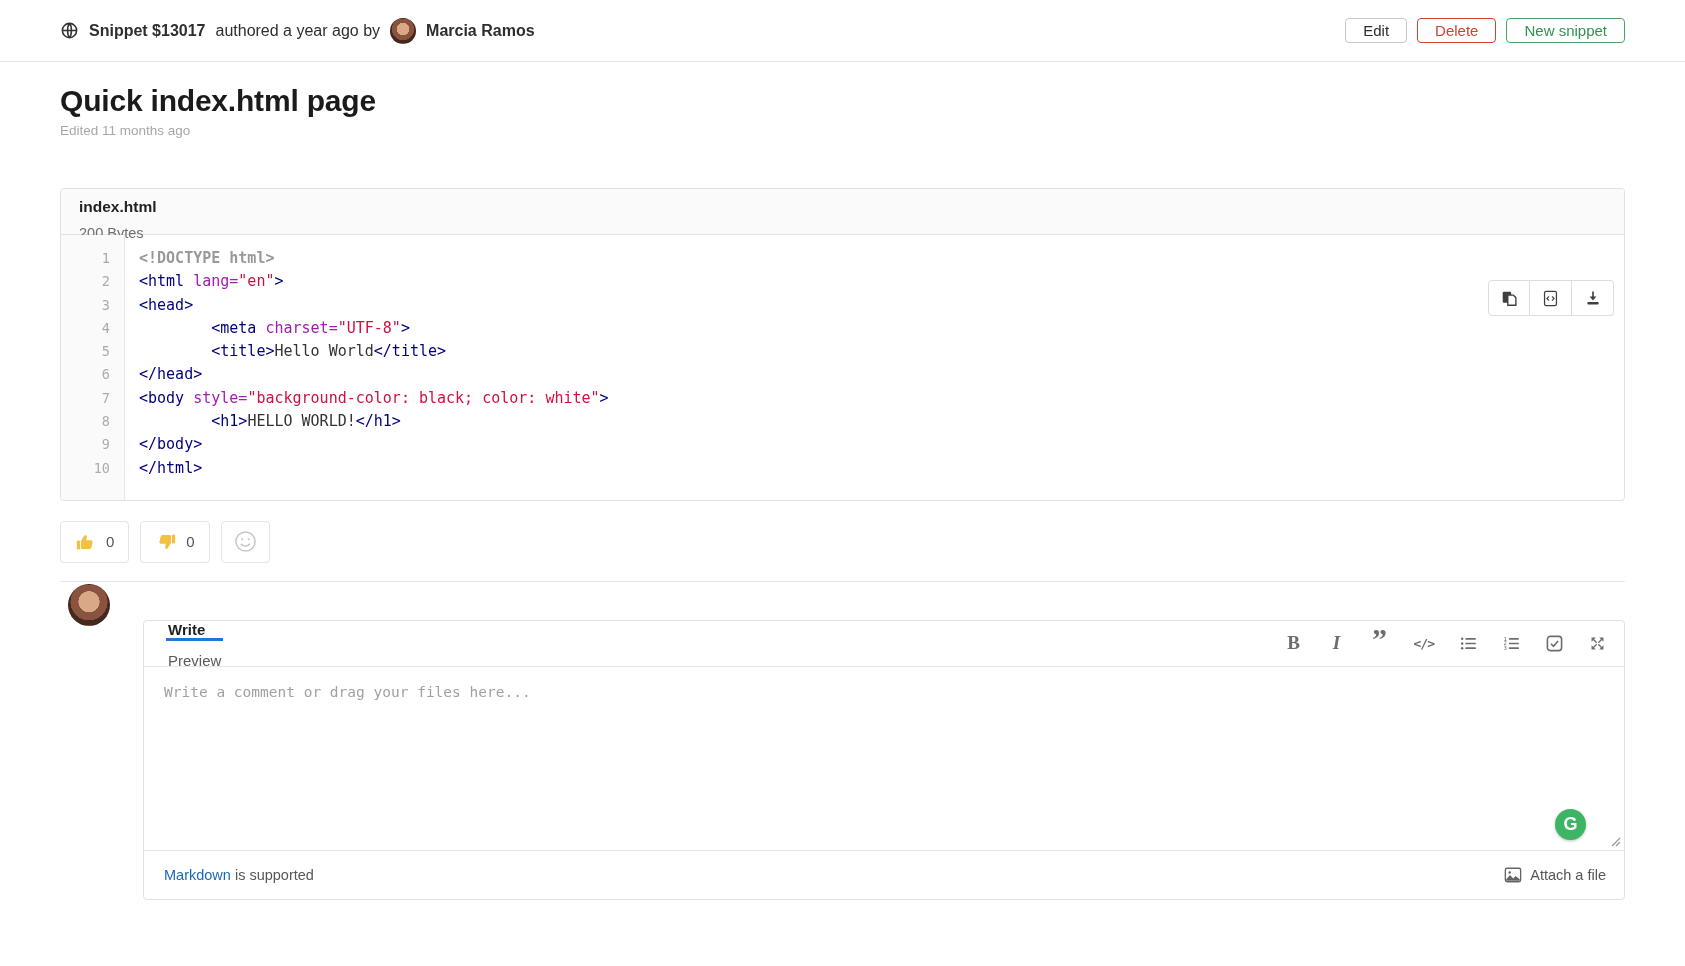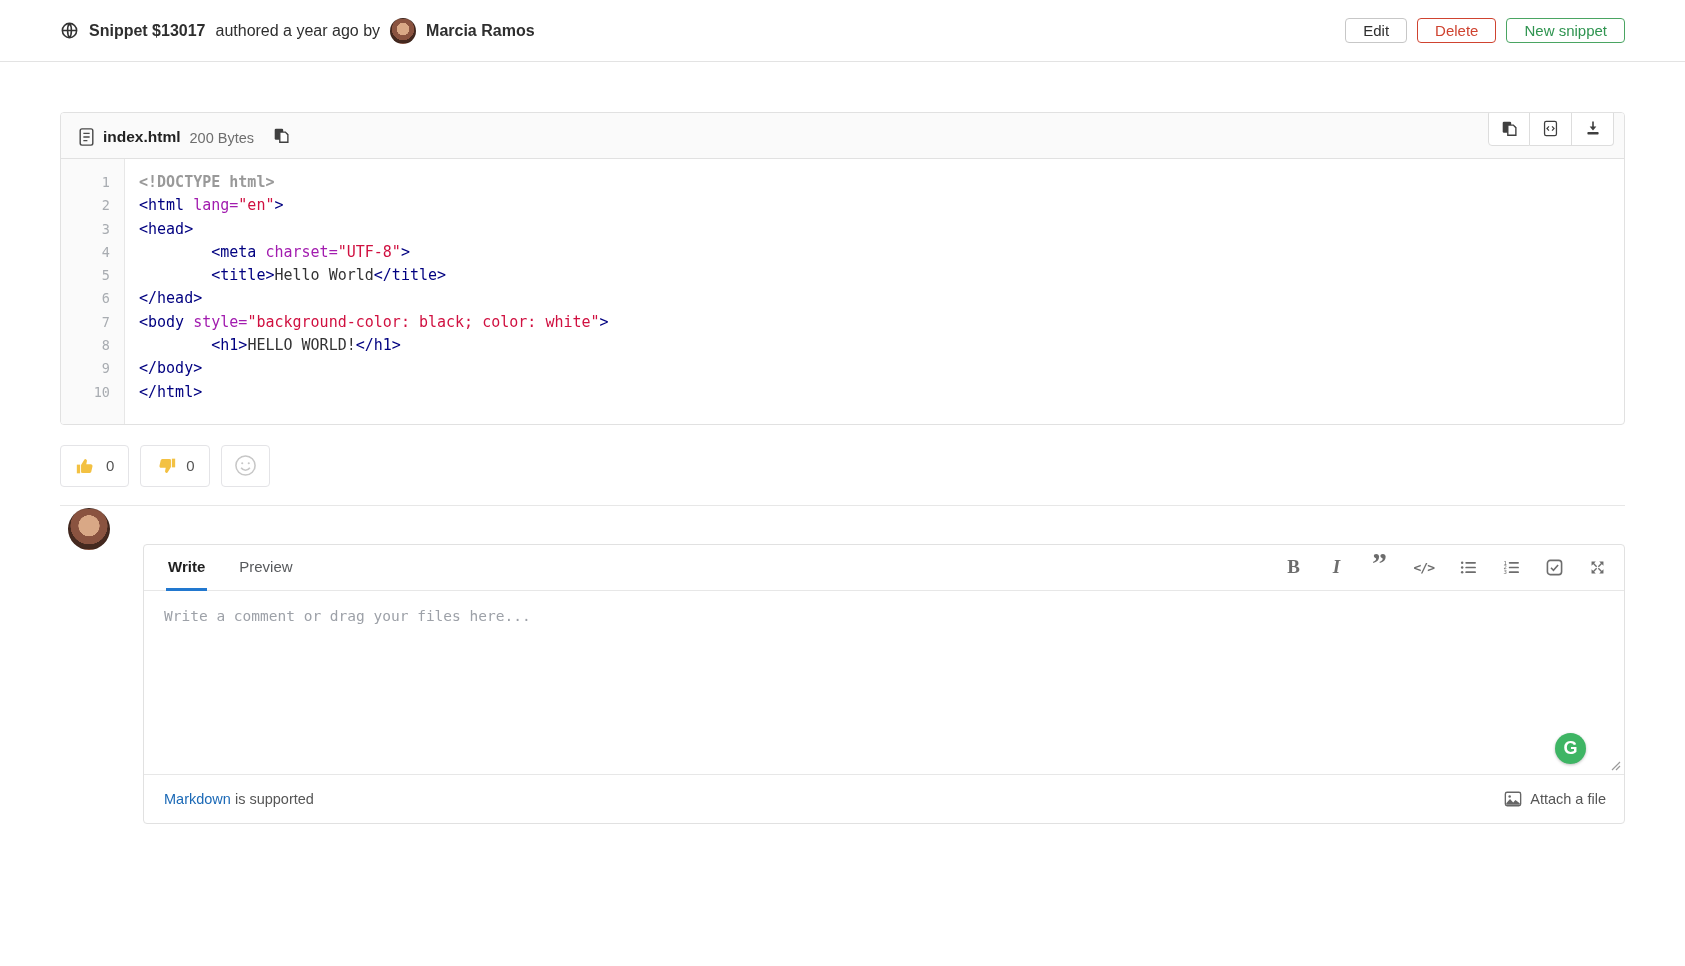--- a/index.html
+++ b/index.html
@@ -36,21 +36,21 @@
 
   
   .page { padding:0 60px; }
   .page-title { font-size:30px; font-weight:bold; color:#1b1b1b; margin:22px 0 5px; letter-spacing:-.2px; }
   .edited { font-size:13.5px; color:#a7a7a7; }
 
   
   .file-card { margin-top:50px; border:1px solid #e1e1e1; border-radius:4px; overflow:hidden; }
   .file-header {
     height:46px; background:#fafafa; border-bottom:1px solid #e1e1e1;
-    display:flex; align-items:flex-end; gap:9px; padding:0 10px 12px 18px;
+    display:flex; align-items:flex-start; gap:9px; padding:0 10px 4px 18px;flex-direction:column;
   }
   .file-name { font-weight:bold; font-size:15.5px; color:#222; }
   .file-size { font-size:14.5px; color:#6e6e6e; }
   .plain-icon-btn { background:none; border:none; padding:2px; margin-left:8px; cursor:pointer; display:flex; }
   .file-actions { margin-left:auto; display:flex; }
   .file-actions button {
     width:42px; height:36px; background:#fff; border:1px solid #dddddd;
     display:flex; align-items:center; justify-content:center; cursor:pointer;
   }
   .file-actions button:first-child { border-radius:4px 0 0 4px; }
@@ -79,21 +79,21 @@
   }
   .award-btn.add { min-width:46px; padding:0 12px; justify-content:center; }
   .thumb-down { transform:scale(-1,-1); }
 
   .divider { border:none; border-top:1px solid #e7e7e7; margin:18px 0 0; }
 
   
   .comment-section { display:flex; align-items:flex-start; padding-top:2px; }
   .comment-card { flex:1; margin-left:33px; margin-top:36px; border:1px solid #e1e1e1; border-radius:4px; background:#fff; }
   .tabs-row { height:46px; display:flex; align-items:stretch; border-bottom:1px solid #e7e7e7; padding:0 18px 0 22px; }
-  .tabs { display:flex; gap:30px; }
+  .tabs { display:flex; gap:12px;flex-direction:column; }
   .tab { display:flex; align-items:center; font-size:15px; color:#57595c; border-bottom:3px solid transparent; margin-bottom:-1px; padding:0 2px; cursor:pointer; }
   .tab.active { font-weight:bold; color:#1f1f1f; border-bottom-color:#2278cf; }
   .md-toolbar { margin-left:auto; display:flex; align-items:center; gap:25px; }
   .tb-btn { background:none; border:none; padding:0; cursor:pointer; color:#6d6d6d; display:flex; align-items:center; justify-content:center; height:24px; min-width:18px; }
   .tb-bold   { font-family:"Liberation Serif",serif; font-weight:bold; font-size:19px; }
   .tb-italic { font-family:"Liberation Serif",serif; font-style:italic; font-weight:bold; font-size:19px; }
   .tb-quote  { font-family:"Liberation Serif",serif; font-weight:bold; font-size:30px; line-height:8px; height:16px; }
   .tb-code   { font-family:"DejaVu Sans Mono",monospace; font-weight:bold; font-size:13px; letter-spacing:-1px; }
 
   .editor { position:relative; height:183px; }
@@ -145,20 +145,22 @@
     <span class="b">Marcia Ramos</span>
   </div>
   <div class="topbar-actions">
     <button class="btn btn-default">Edit</button>
     <button class="btn btn-danger">Delete</button>
     <button class="btn btn-success">New snippet</button>
   </div>
 </header>
 
 <main class="page">
+  <div class="page-title">Quick index.html page</div>
+  <div class="edited">Edited 11 months ago</div>
 
   <section class="file-card">
     <div class="file-header">
       <svg width="15" height="18" viewBox="0 0 16 20" fill="none" stroke="#4a4a4a" stroke-width="1.6">
         <rect x="1" y="1" width="14" height="18" rx="2"></rect>
         <path d="M4.5 6h7M4.5 10h7M4.5 14h4.5"></path>
       </svg>
       <span class="file-name">index.html</span>
       <span class="file-size">200 Bytes</span>
       <button class="plain-icon-btn">

